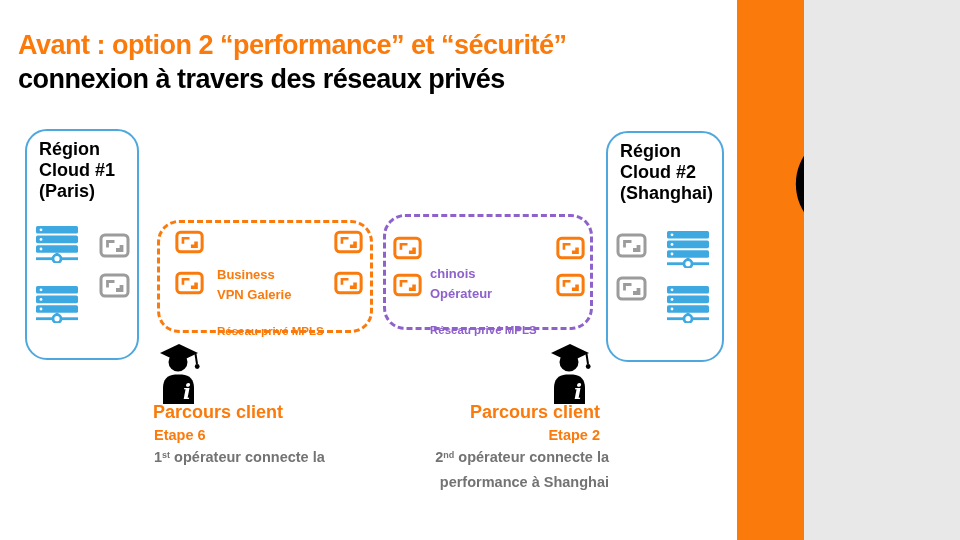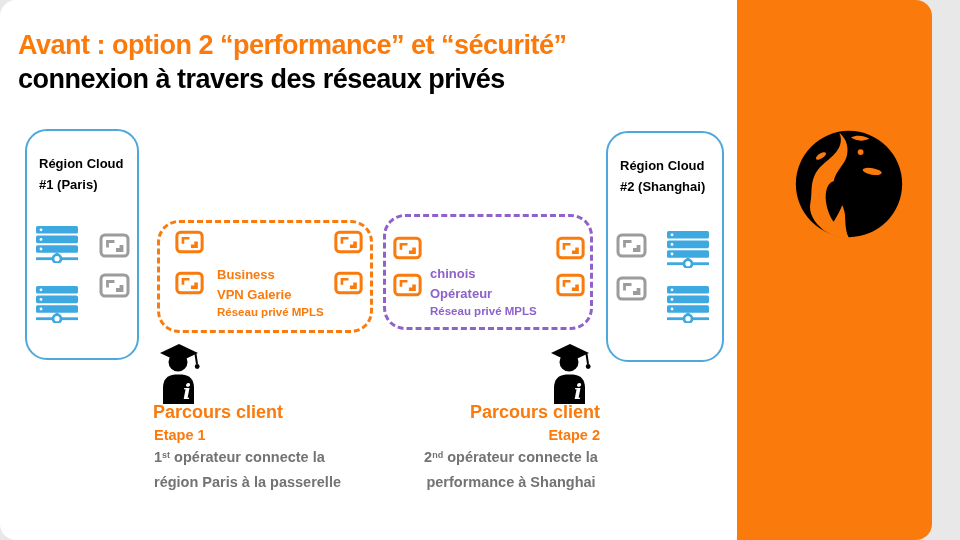--- a/index.html
+++ b/index.html
@@ -4,42 +4,42 @@
 <style>
   :root{
     --orange:#FA7A0C;
     --purple:#8E61CB;
     --blue-border:#4EA8DE;
     --blue-icon:#3EA8E1;
     --gray-icon:#9C9C9C;
   }
   *{margin:0;padding:0;box-sizing:border-box;}
   body{background:#e8e8e8;font-family:"Liberation Sans","DejaVu Sans",sans-serif;}
-  #canvas{position:relative;width:932px;height:540px;background:#ffffff;overflow:hidden;border-radius:16px;}
+  #canvas{position:relative;width:804px;height:540px;background:#ffffff;overflow:hidden;}
 
   
   .title{position:absolute;left:18px;top:28px;font-weight:bold;font-size:27px;line-height:34px;letter-spacing:-0.5px;}
   .title .t1{color:var(--orange);}
   .title .t2{color:#000;}
 
   
   .cloud-box{position:absolute;border:2.5px solid var(--blue-border);border-radius:22px;background:#fff;}
   .cloud1{left:25px;top:129px;width:114px;height:231px;}
   .cloud2{left:606px;top:131px;width:118px;height:231px;}
-  .cloud-label{position:absolute;left:12px;top:8px;font-weight:bold;font-size:13px;line-height:21px;color:#000;width:96px;margin-top:14px;}
+  .cloud-label{position:absolute;left:12px;top:8px;font-weight:bold;font-size:18px;line-height:21px;color:#000;width:96px;}
 
   
   .net-box{position:absolute;border-radius:22px;background:transparent;}
   .vpn-box{left:157px;top:220px;width:216px;height:113px;border:3px dashed var(--orange);}
   .cn-box{left:383px;top:214px;width:210px;height:116px;border:3px dashed var(--purple);}
   .net-text{position:absolute;font-weight:bold;}
   .vpn-text{left:217px;top:265px;color:var(--orange);}
   .cn-text{left:430px;top:264px;color:var(--purple);}
   .net-text .nm{font-size:13px;line-height:20px;}
-  .net-text .sub{font-size:11.5px;line-height:13px;margin-top:1px;}
+  .net-text .sub{font-size:11.5px;line-height:13px;margin-top:20px;}
 
   
   .icon{position:absolute;display:block;}
   .server-icon{width:42px;height:37px;color:var(--blue-icon);}
   .frame-icon{width:31px;height:25px;color:var(--gray-icon);}
   .frame-icon.or{width:29px;height:24px;color:var(--orange);}
   .grad-icon{width:50px;height:63px;}
 
   
   .gateway{position:absolute;left:327px;top:344px;font-weight:bold;font-size:15.5px;line-height:20px;color:#000;}
@@ -47,21 +47,21 @@
   
   .pc-label{position:absolute;font-weight:bold;font-size:18px;color:var(--orange);}
   .step-title{position:absolute;font-weight:bold;font-size:14.5px;color:var(--orange);}
   .step-text{position:absolute;font-weight:bold;font-size:14.5px;line-height:25px;color:#737373;}
   .step-text sup{font-size:9px;vertical-align:4px;}
   .jl-label{left:153px;top:402px;}
   .jl-step{left:154px;top:427px;}
   .jl-text{left:154px;top:443px;width:210px;text-align:left;}
   .jr-label{left:460px;top:402px;width:140px;text-align:right;}
   .jr-step{left:460px;top:427px;width:140px;text-align:right;}
-  .jr-text{left:413px;top:443px;width:196px;text-align:center;}
+  .jr-text{left:413px;top:443px;width:196px;text-align:right;}
 
   
   .sidebar{position:absolute;left:737px;top:0;width:223px;height:540px;background:var(--orange);}
   .globe{position:absolute;left:54px;top:126px;width:116px;height:116px;}
   .checklist{position:absolute;left:23px;top:268px;width:190px;color:#fff;font-weight:bold;font-size:20px;line-height:26px;}
   .chk-item{margin-bottom:26px;}
   .chk-glyph{font-family:"DejaVu Sans",sans-serif;}
 </style>
 </head>
 <body>
@@ -257,24 +257,23 @@
     <svg viewBox="0 0 50 63" width="50" height="63">
         <circle cx="24" cy="21" r="9.5" fill="#000"></circle>
         <polygon points="6,12 25,3 44,12 25,21" fill="#000"></polygon>
         <path d="M41.5,13 L43,23" stroke="#000" stroke-width="2" fill="none"></path>
         <circle cx="43.2" cy="25.5" r="2.4" fill="#000"></circle>
         <path d="M9,63 L9,47 Q9,34.5 21,33.5 L28,33.5 Q40,34.5 40,47 L40,63 Z" fill="#000"></path>
         <text x="29" y="58" font-family="DejaVu Serif, serif" font-weight="bold" font-style="italic" font-size="21" fill="#fff">i</text>
       </svg>
   </span>
   <div class="pc-label jl-label">Parcours client</div>
-  <div class="step-title jl-step">Etape 1</div>
+  <div class="step-title jl-step">Etape 6</div>
   <div class="step-text jl-text">
     <span>1</span><sup>st</sup><span> opérateur connecte la</span>
-    <div>région Paris à la passerelle</div>
   </div>
 
   <span class="icon grad-icon" style="left:545px;top:341px;">
     <svg viewBox="0 0 50 63" width="50" height="63">
         <circle cx="24" cy="21" r="9.5" fill="#000"></circle>
         <polygon points="6,12 25,3 44,12 25,21" fill="#000"></polygon>
         <path d="M41.5,13 L43,23" stroke="#000" stroke-width="2" fill="none"></path>
         <circle cx="43.2" cy="25.5" r="2.4" fill="#000"></circle>
         <path d="M9,63 L9,47 Q9,34.5 21,33.5 L28,33.5 Q40,34.5 40,47 L40,63 Z" fill="#000"></path>
         <text x="29" y="58" font-family="DejaVu Serif, serif" font-weight="bold" font-style="italic" font-size="21" fill="#fff">i</text>

